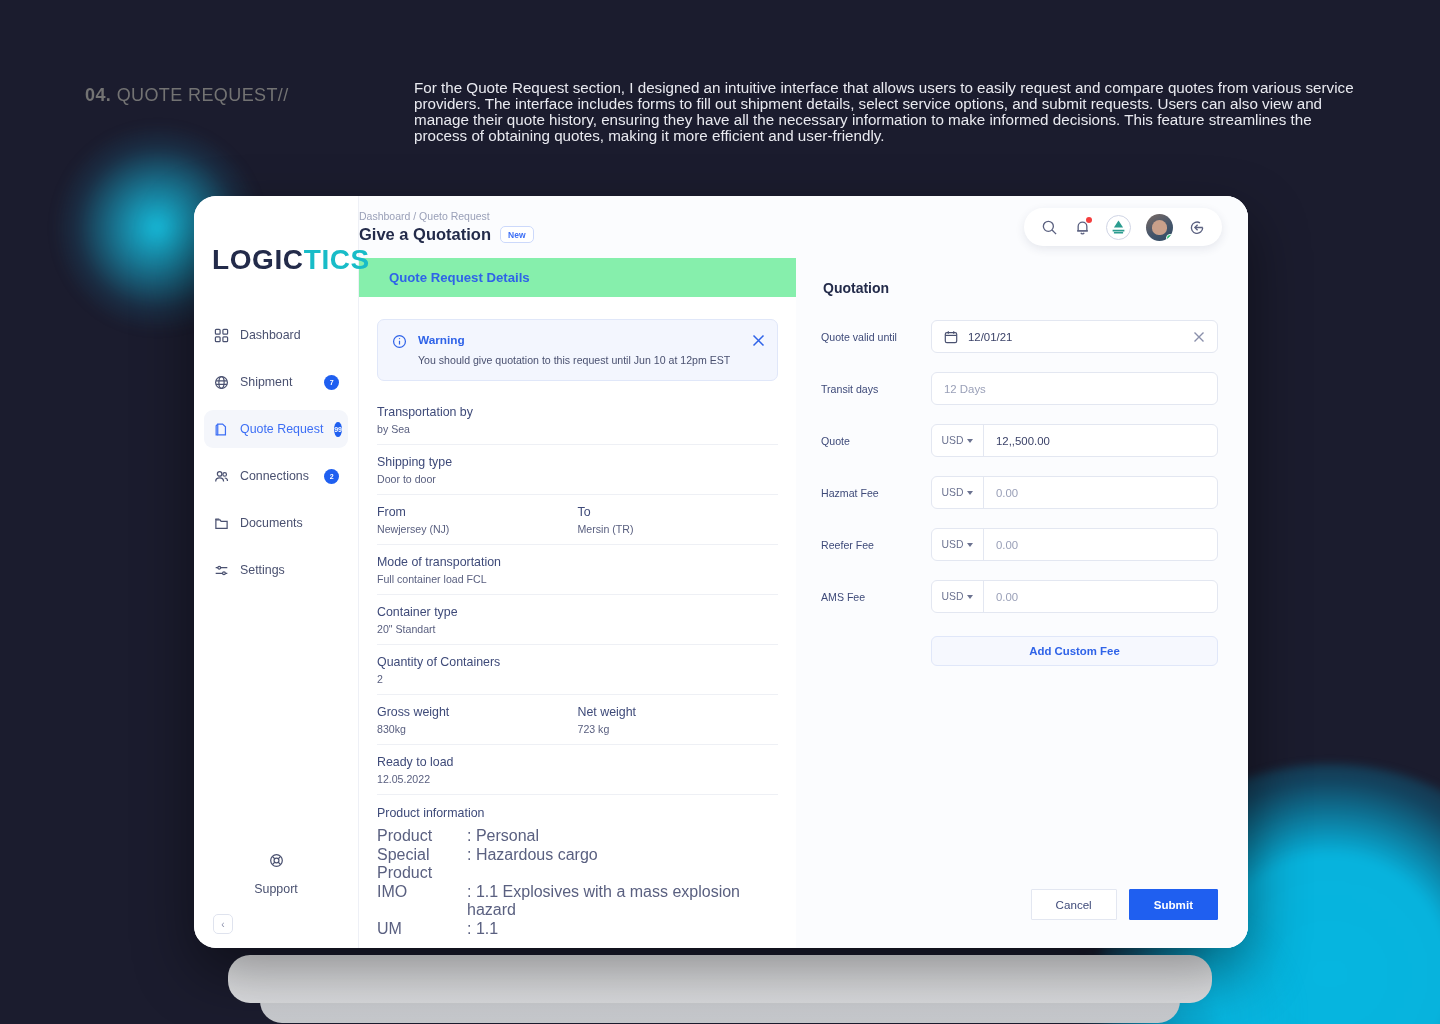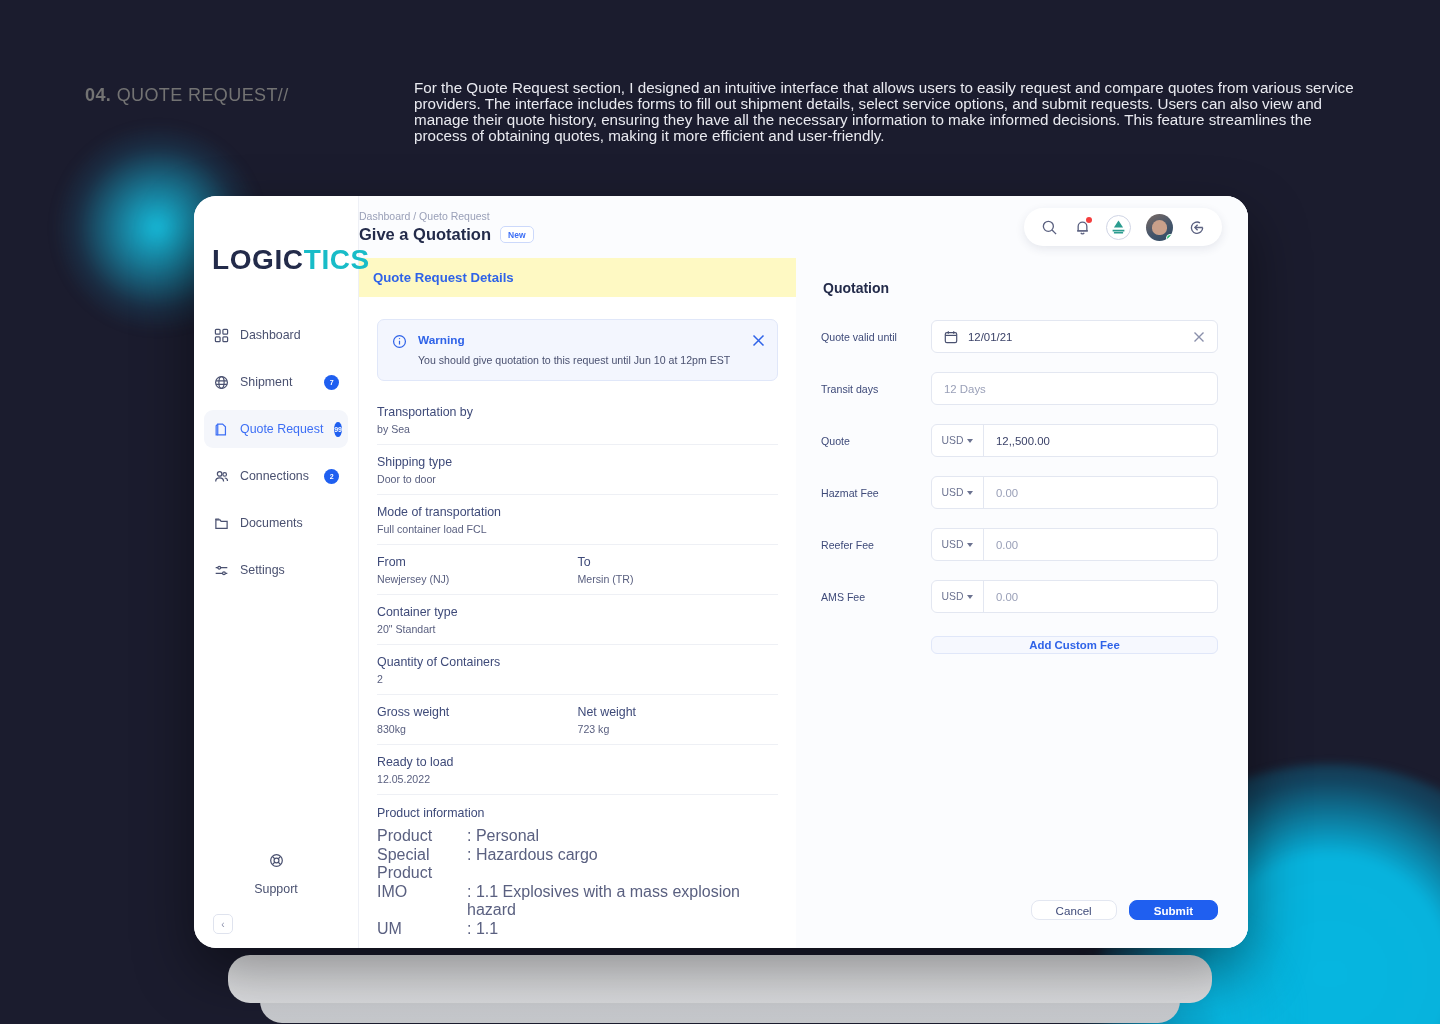--- a/index.html
+++ b/index.html
@@ -153,22 +153,22 @@
   }
   .avatar .online {
     position: absolute; right: -1px; bottom: -1px; width: 8px; height: 8px;
     background: #21c66b; border: 1.5px solid #fff; border-radius: 50%; z-index: 3;
   }
 
   
   .content { flex: 1 1 auto; display: flex; min-height: 0; }
   .left-col { width: 437px; flex: 0 0 437px; display: flex; flex-direction: column; min-height: 0; }
   .panel-header {
-    background: #fef9c3; color: #2f63e8; font-size: 13.2px; font-weight: 700;
-    padding: 12px 14px; border-top-left-radius: 3px;
+    background: #86efac; color: #2f63e8; font-size: 13.2px; font-weight: 700;
+    padding: 12px 30px; border-top-left-radius: 3px;
   }
   .left-scroll { flex: 1 1 auto; overflow: hidden; padding: 0 18px; background: #fff; }
 
   .warn {
     margin: 22px 0 14px 0; background: #f3f6fe; border: 1px solid #e0e7f9;
     border-radius: 7px; padding: 13px 14px 14px 14px; position: relative;
     display: flex; gap: 10px;
   }
   .warn-ico { color: #2f63e8; flex: 0 0 16px; margin-top: 1px; }
   .warn-ico svg { width: 15px; height: 15px; }
@@ -213,29 +213,29 @@
   .cur-sel {
     width: 52px; flex: 0 0 52px; display: flex; align-items: center; justify-content: center;
     gap: 4px; font-size: 10.4px; color: #6b7architecture; color: #6b7290;
     border-right: 1px solid #e3e7f1; cursor: pointer;
   }
   .cur-sel .caret { width: 0; height: 0; border-left: 3.5px solid transparent; border-right: 3.5px solid transparent; border-top: 4px solid #6b7290; }
   .cur-val { flex: 1 1 auto; display: flex; align-items: center; padding: 0 12px; font-size: 11.4px; color: #3b4268; min-width: 0; }
   .cur-val.muted { color: #9aa0b8; }
 
   .add-fee {
-    height: 18px; border: 1px solid #e0e7f9; background: #f6f8fe; border-radius: 6px;
+    height: 30px; border: 1px solid #e0e7f9; background: #f6f8fe; border-radius: 6px;
     display: flex; align-items: center; justify-content: center;
     color: #2f63e8; font-size: 11.4px; font-weight: 700; cursor: pointer;
     margin-left: 110px; margin-top: 4px;
   }
 
   .footer-btns { margin-top: auto; display: flex; justify-content: flex-end; gap: 12px; padding-bottom: 28px; }
   .btn {
-    height: 20px; border-radius: 8px; font-size: 11.6px; cursor: pointer;
+    height: 31px; border-radius: 1px; font-size: 11.6px; cursor: pointer;
     display: flex; align-items: center; justify-content: center; padding: 0 24px;
   }
   .btn-cancel { background: #fff; border: 1px solid #e3e7f1; color: #3e4a79; }
   .btn-submit { background: #1f5ff0; border: 1px solid #1f5ff0; color: #fff; font-weight: 600; }
 </style>
 </head>
 <body>
 
 <div class="glow glow-left"></div>
 <div class="glow glow-right"></div>
@@ -420,33 +420,33 @@
 
           <div class="row">
             <div class="col">
               <div class="row-label">Shipping type</div>
               <div class="row-value">Door to door</div>
             </div>
           </div>
 
           <div class="row">
             <div class="col">
+              <div class="row-label">From</div>
+              <div class="row-value">Newjersey (NJ)</div>
+            </div>
+            <div class="col">
+              <div class="row-label">To</div>
+              <div class="row-value">Mersin  (TR)</div>
+            </div>
+          </div>
+
+          <div class="row">
+            <div class="col">
               <div class="row-label">Mode of transportation</div>
               <div class="row-value">Full container load FCL</div>
-            </div>
-          </div>
-
-          <div class="row">
-            <div class="col">
-              <div class="row-label">From</div>
-              <div class="row-value">Newjersey (NJ)</div>
-            </div>
-            <div class="col">
-              <div class="row-label">To</div>
-              <div class="row-value">Mersin  (TR)</div>
             </div>
           </div>
 
           <div class="row">
             <div class="col">
               <div class="row-label">Container type</div>
               <div class="row-value">20" Standart</div>
             </div>
           </div>
 

